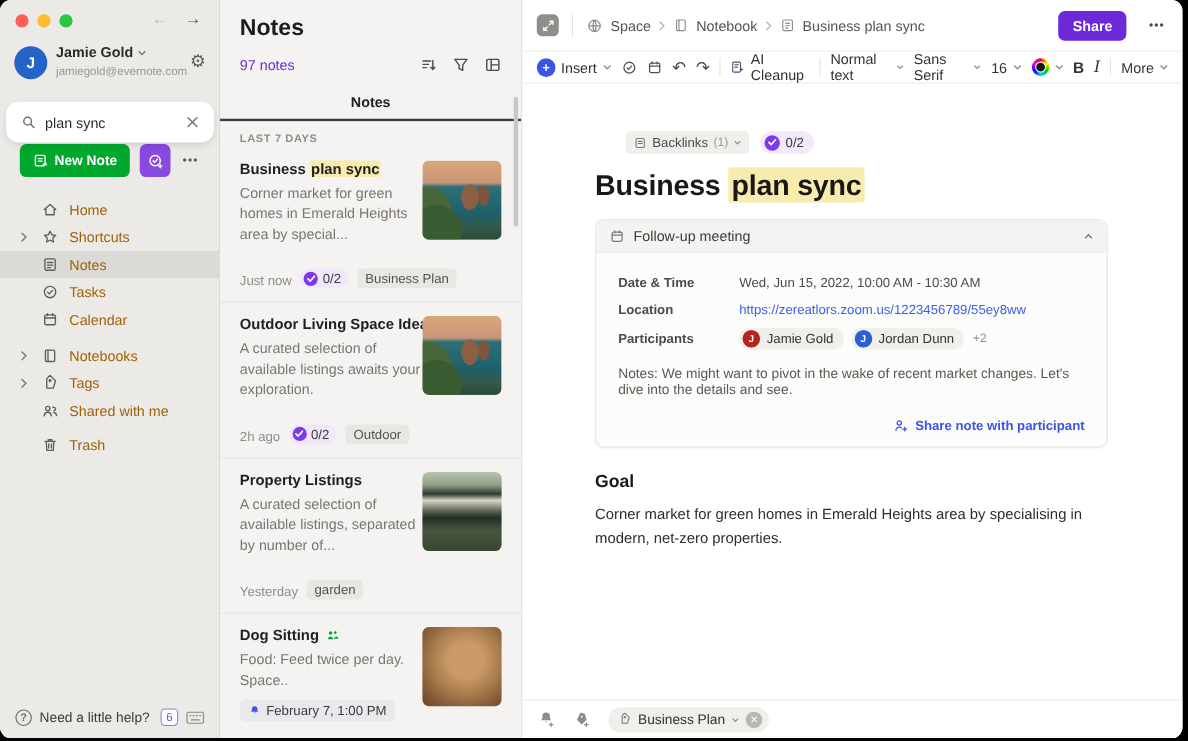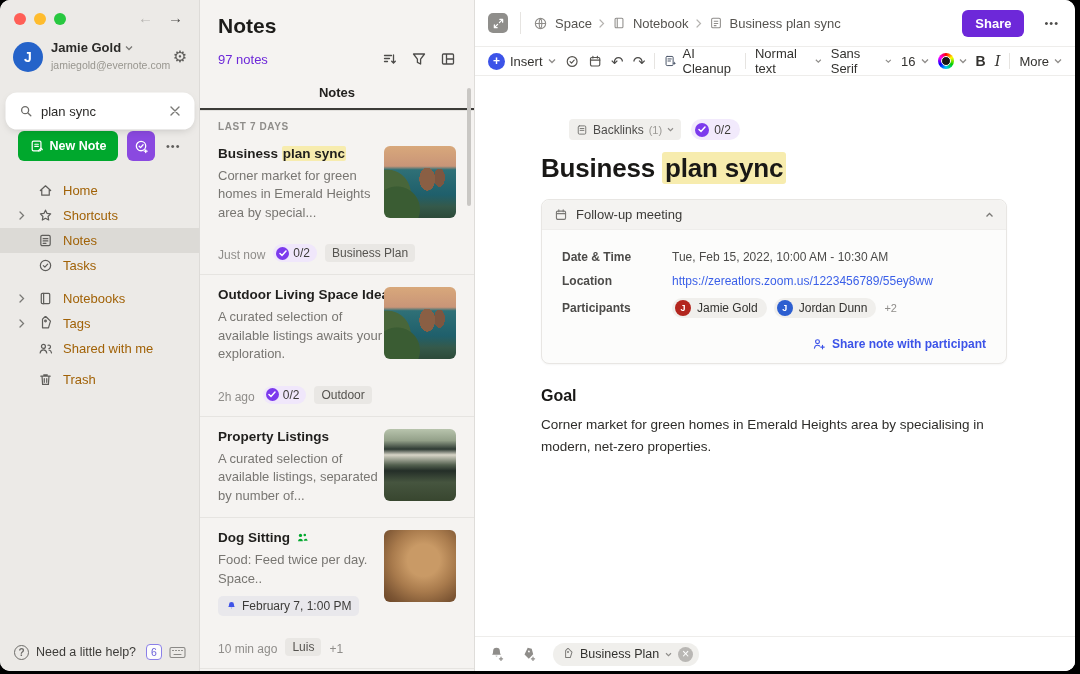--- a/index.html
+++ b/index.html
@@ -206,20 +206,27 @@
           </svg>
         <span>Notes</span>
       </div>
       <div class="nav-item">
         <svg class="nicon" width="15" height="15" viewBox="0 0 16 16" fill="none" stroke="currentColor" stroke-width="1.3" stroke-linecap="round" stroke-linejoin="round">
             <circle cx="8" cy="8" r="5.5"></circle>
             <path d="M5.7 8.2l1.6 1.6 3-3.3"></path>
           </svg>
         <span>Tasks</span>
       </div>
+      <div class="nav-item">
+        <svg class="nicon" width="15" height="15" viewBox="0 0 16 16" fill="none" stroke="currentColor" stroke-width="1.3" stroke-linecap="round">
+            <rect x="2.8" y="3.5" width="10.4" height="9.5" rx="1.5"></rect>
+            <path d="M2.8 6.5h10.4M5.5 2.2v2M10.5 2.2v2"></path>
+          </svg>
+        <span>Calendar</span>
+      </div>
       <div class="nav-gap"></div>
       <div class="nav-item">
         <svg class="expander" width="6" height="9" viewBox="0 0 6 9" fill="none" stroke="currentColor" stroke-width="1.3" stroke-linecap="round">
             <path d="M1 1l3.5 3.5L1 8"></path>
           </svg>
         <svg class="nicon" width="15" height="15" viewBox="0 0 16 16" fill="none" stroke="currentColor" stroke-width="1.3" stroke-linecap="round">
             <rect x="3.5" y="2.5" width="9" height="11" rx="1.2"></rect>
             <path d="M6 2.5v11"></path>
           </svg>
         <span>Notebooks</span>
@@ -323,20 +330,24 @@
         <span class="chip-tag">Outdoor</span>
       </div>
       <div class="thumb th-coast"></div>
     </div>
 
     <div class="card">
       <div class="card-title">
           <span>Property Listings</span>
         </div>
       <div class="card-snip">A curated selection of available listings, separated by number of...</div>
+      <div class="card-meta">
+        <span>Yesterday</span>
+        <span class="chip-tag">garden</span>
+      </div>
       <div class="thumb th-house"></div>
     </div>
 
     <div class="card">
       <div class="card-title">
         <span>Dog Sitting</span>
         <svg class="shared-green" width="13" height="13" viewBox="0 0 16 16" fill="currentColor">
             <circle cx="5.5" cy="5.5" r="2"></circle>
             <path d="M2.5 12.5c.3-2 1.6-3 3-3s2.7 1 3 3z"></path>
             <circle cx="10.8" cy="5" r="1.6"></circle>
@@ -498,40 +509,41 @@
               <path d="M2.8 6.5h10.4M5.5 2.2v2M10.5 2.2v2"></path>
             </svg>
           <span>Follow-up meeting</span>
           <svg class="mt-chev" width="9" height="6" viewBox="0 0 8 6" fill="none" stroke="currentColor" stroke-width="1.3">
               <path d="M1 4.5l3-3 3 3"></path>
             </svg>
         </div>
         <div class="mt-body">
           <div class="mt-row">
             <span class="mt-label">Date &amp; Time</span>
-            <span class="mt-value">Tue, Feb 15, 2022, 10:00 AM - 10:30 AM</span>
+            <span class="mt-value">Wed, Jun 15, 2022, 10:00 AM - 10:30 AM</span>
           </div>
           <div class="mt-row">
             <span class="mt-label">Location</span>
             <span class="mt-value mt-link">https://zereatlors.zoom.us/1223456789/55ey8ww</span>
           </div>
           <div class="mt-row">
             <span class="mt-label">Participants</span>
             <span class="pchips">
               <span class="pchip">
                 <span class="pavatar pav-red">J</span>
                 <span>Jamie Gold</span>
               </span>
               <span class="pchip">
                 <span class="pavatar pav-blue">J</span>
                 <span>Jordan Dunn</span>
               </span>
               <span class="mt-extra">+2</span>
             </span>
           </div>
+          <div class="mt-notes">Notes: We might want to pivot in the wake of recent market changes. Let's dive into the details and see.</div>
           <div class="mt-share">
             <svg width="14" height="14" viewBox="0 0 16 16" fill="none" stroke="#3c53e8" stroke-width="1.3" stroke-linecap="round">
                 <circle cx="6.3" cy="5.3" r="2.2"></circle>
                 <path d="M2.8 12.8c.3-2.3 1.8-3.4 3.5-3.4 1 0 1.8.3 2.4.9M12 9.5v4M10 11.5h4"></path>
               </svg>
             <span>Share note with participant</span>
           </div>
         </div>
       </div>
 

